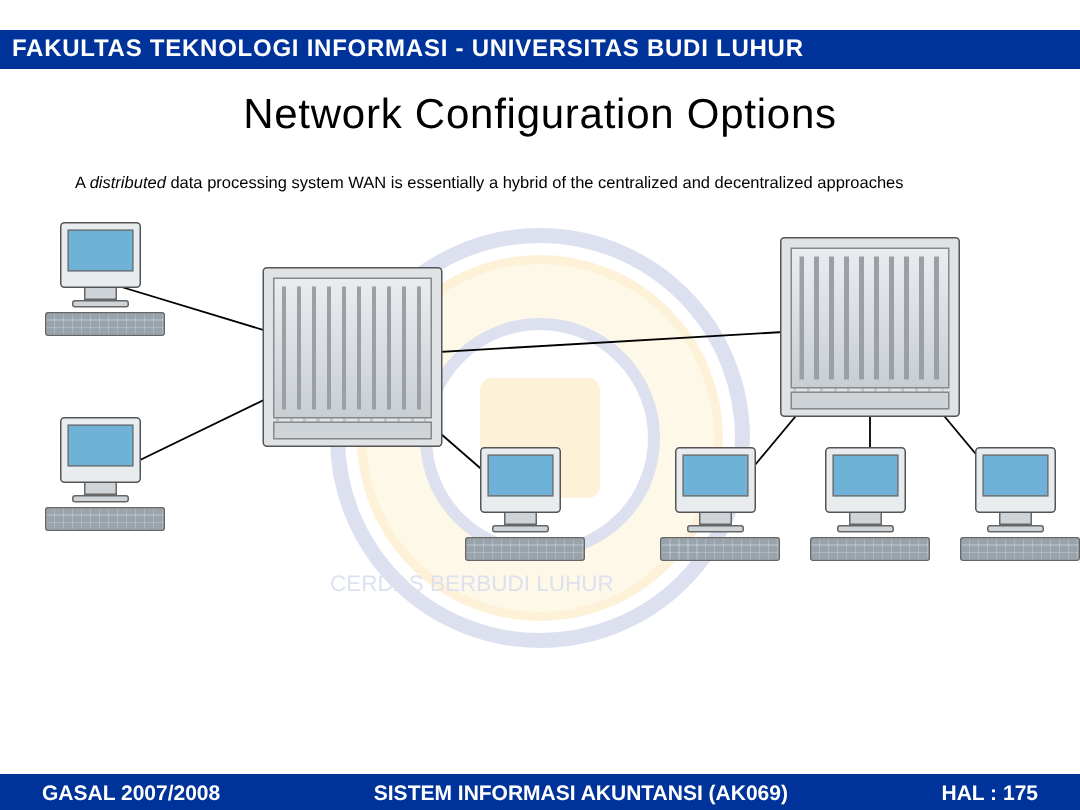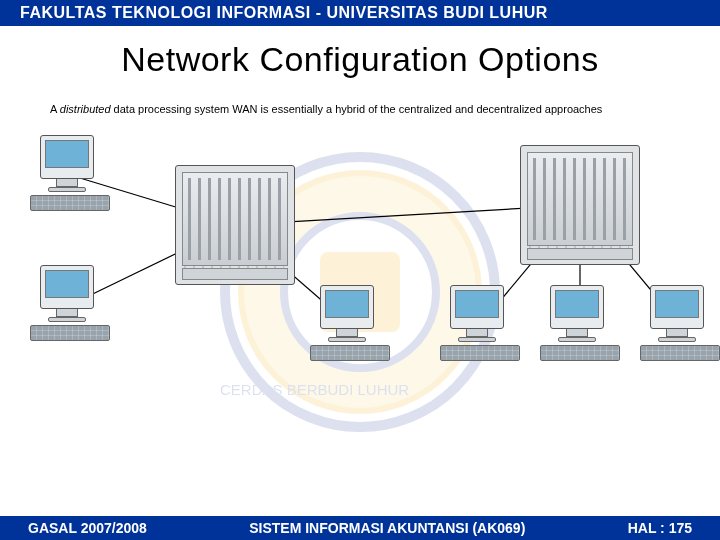--- a/index.html
+++ b/index.html
@@ -1,29 +1,29 @@
 <!DOCTYPE html>
 <html><head>
 <meta charset="utf-8">
 <style>
   * { margin: 0; padding: 0; box-sizing: border-box; }
   body { width: 720px; height: 540px; font-family: Verdana, Arial, sans-serif; position: relative; background: #fff; overflow: hidden; }
 
-  .header-bar { background: #003399; color: #fff; font-weight: bold; font-size: 16px; padding: 4px 20px; letter-spacing: 0.5px; }
+  .header-bar { background: #003399; color: #fff; font-weight: bold; font-size: 16px; padding: 4px 8px; letter-spacing: 0.5px; margin-top: 20px; }
 
   .logo-bg { position: absolute; left: 50%; top: 54%; transform: translate(-50%, -50%); width: 280px; height: 280px; opacity: 0.15; z-index: 0; }
   .logo-bg .ring1 { position: absolute; inset: 0; border: 10px solid #1b3a9b; border-radius: 50%; }
   .logo-bg .ring2 { position: absolute; inset: 18px; border: 6px solid #f2a900; border-radius: 50%; background: #f5d26a; }
   .logo-bg .ring3 { position: absolute; inset: 60px; border: 8px solid #1b3a9b; border-radius: 50%; background: #fff; }
   .logo-bg .center { position: absolute; inset: 100px; background: #f2a900; border-radius: 8px; }
   .logo-bg .txt { position: absolute; bottom: 34px; left: 0; right: 16px; text-align: left; font-size: 15px; color: #1b3a9b; }
 
   .content { position: relative; z-index: 1; }
 
-  .title { text-align: center; font-size: 34px; font-family: Verdana, sans-serif; font-weight: normal; margin-top: 14px; color: #000; letter-spacing: 0.5px; }
+  .title { text-align: center; font-size: 28px; font-family: Verdana, sans-serif; font-weight: normal; margin-top: 14px; color: #000; letter-spacing: 0.5px; }
 
   .body-text { margin: 24px 50px 0 50px; font-size: 11px; line-height: 1.25; }
   .body-text .italic { font-style: italic; }
 
   .diagram { position: relative; width: 720px; height: 290px; margin-top: 8px; z-index: 1; }
 
   
   .computer { position: absolute; width: 80px; height: 78px; }
   .monitor { position: absolute; left: 10px; top: 0; width: 54px; height: 44px; background: #e8ecef; border: 1px solid #555; border-radius: 3px; }
   .screen  { position: absolute; left: 4px; top: 4px; right: 4px; height: 28px; background: #6fb2d8; border: 1px solid #777; }

